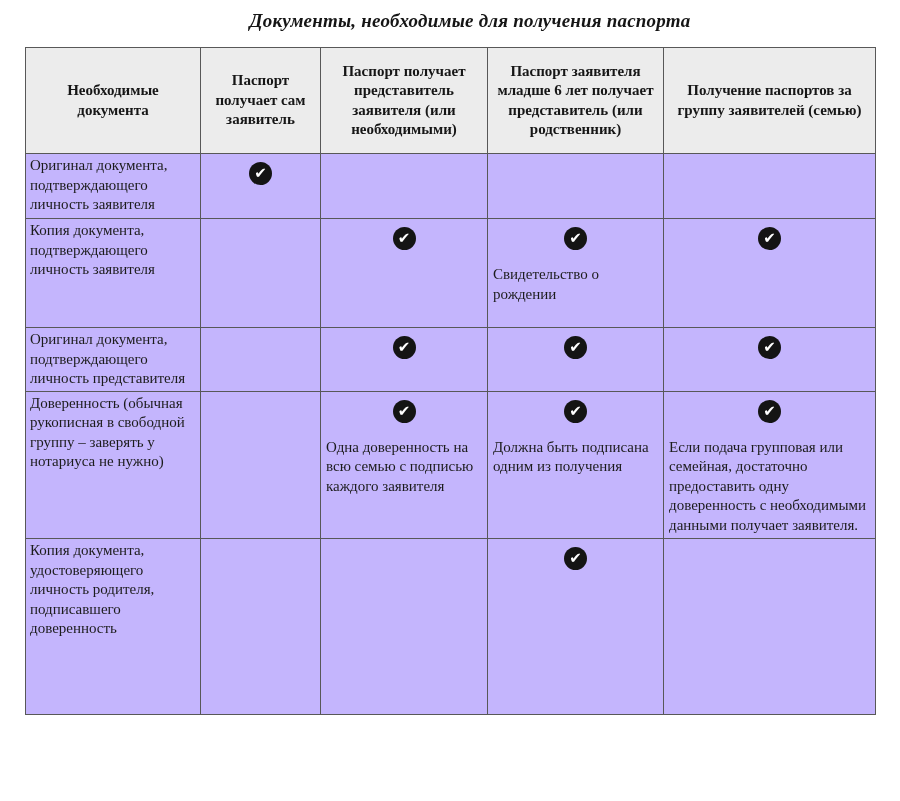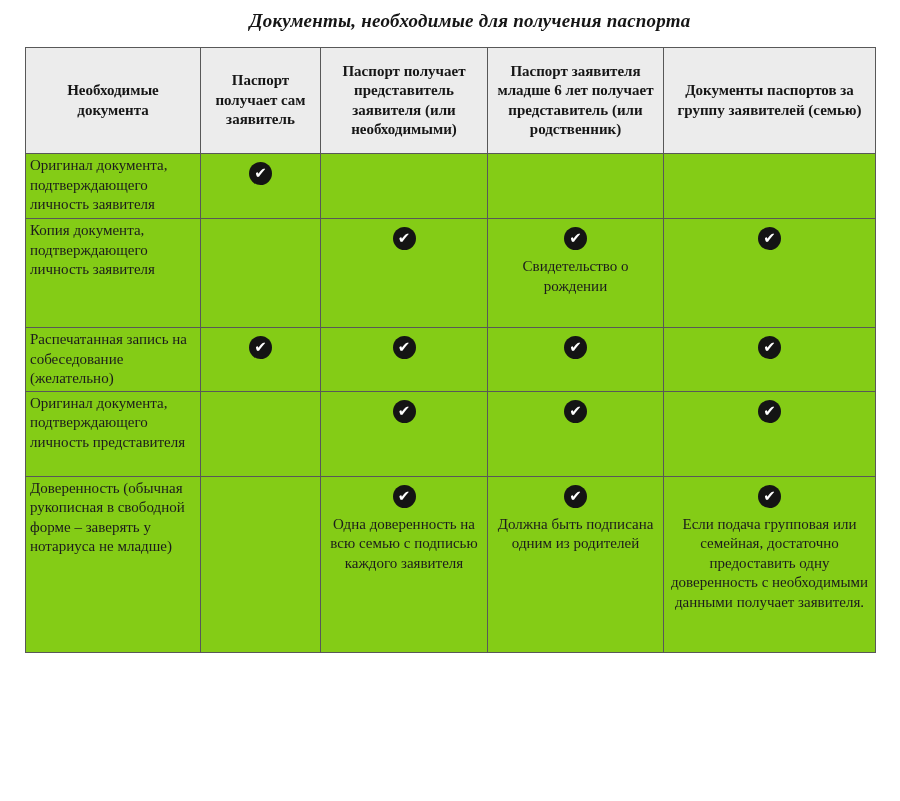--- a/index.html
+++ b/index.html
@@ -42,21 +42,21 @@
   .doc-table th {
     background: #ececec;
     text-align: center;
     vertical-align: middle;
     font-weight: bold;
     padding: 6px 8px;
     color: #161616;
   }
   .doc-table thead tr { height: 106px; }
   .doc-table td {
-    background: #84cc16;
+    background: #c4b5fd;
     vertical-align: top;
     padding: 3px 5px;
   }
   td.doc-cell {
     text-align: left;
     padding: 2px 4px 2px 4px;
   }
   td.mark-cell {
     text-align: center;
     padding-top: 8px;
@@ -69,22 +69,22 @@
     height: 23px;
     border-radius: 50%;
     background: #141414;
     color: #ffffff;
     font-size: 15px;
     font-weight: bold;
     font-family: "DejaVu Sans", sans-serif;
     line-height: 1;
   }
   .note {
-    margin-top: 7px;
-    text-align: center;
+    margin-top: 15px;
+    text-align: left;
     font-family: Liberation Serif, serif;
   }
   
   tbody tr:nth-child(1) { height: 65px; }
   tbody tr:nth-child(2) { height: 109px; }
   tbody tr:nth-child(3) { height: 62px; }
   tbody tr:nth-child(4) { height: 85px; }
   tbody tr:nth-child(5) { height: 176px; }
   tbody tr:nth-child(6) { height: 115px; }
 </style>
@@ -101,54 +101,54 @@
       <col style="width:167px">
       <col style="width:176px">
       <col style="width:212px">
     </colgroup>
     <thead>
       <tr>
           <th>Необходимые документа</th>
           <th>Паспорт получает сам заявитель</th>
           <th>Паспорт получает представитель заявителя (или необходимыми)</th>
           <th>Паспорт заявителя младше 6 лет получает представитель (или родственник)</th>
-          <th>Документы паспортов за группу заявителей (семью)</th>
+          <th>Получение паспортов за группу заявителей (семью)</th>
         </tr>
     </thead>
     <tbody>
         <tr>
           <td class="doc-cell">Оригинал документа, подтверждающего личность заявителя</td>
           <td class="mark-cell"><span class="check">✔</span></td>
           <td class="mark-cell"></td>
           <td class="mark-cell"></td>
           <td class="mark-cell"></td>
         </tr>
         <tr>
           <td class="doc-cell">Копия документа, подтверждающего личность заявителя</td>
           <td class="mark-cell"></td>
           <td class="mark-cell"><span class="check">✔</span></td>
           <td class="mark-cell"><span class="check">✔</span><div class="note">Свидетельство о рождении</div></td>
           <td class="mark-cell"><span class="check">✔</span></td>
         </tr>
         <tr>
-          <td class="doc-cell">Распечатанная запись на собеседование (желательно)</td>
-          <td class="mark-cell"><span class="check">✔</span></td>
-          <td class="mark-cell"><span class="check">✔</span></td>
-          <td class="mark-cell"><span class="check">✔</span></td>
-          <td class="mark-cell"><span class="check">✔</span></td>
-        </tr>
-        <tr>
           <td class="doc-cell">Оригинал документа, подтверждающего личность представителя</td>
           <td class="mark-cell"></td>
           <td class="mark-cell"><span class="check">✔</span></td>
           <td class="mark-cell"><span class="check">✔</span></td>
           <td class="mark-cell"><span class="check">✔</span></td>
         </tr>
         <tr>
-          <td class="doc-cell">Доверенность (обычная рукописная в свободной форме – заверять у нотариуса не младше)</td>
+          <td class="doc-cell">Доверенность (обычная рукописная в свободной группу – заверять у нотариуса не нужно)</td>
           <td class="mark-cell"></td>
           <td class="mark-cell"><span class="check">✔</span><div class="note">Одна доверенность на всю семью с подписью каждого заявителя</div></td>
-          <td class="mark-cell"><span class="check">✔</span><div class="note">Должна быть подписана одним из родителей</div></td>
+          <td class="mark-cell"><span class="check">✔</span><div class="note">Должна быть подписана одним из получения</div></td>
           <td class="mark-cell"><span class="check">✔</span><div class="note">Если подача групповая или семейная, достаточно предоставить одну доверенность с необходимыми данными получает заявителя.</div></td>
+        </tr>
+        <tr>
+          <td class="doc-cell">Копия документа, удостоверяющего личность родителя, подписавшего доверенность</td>
+          <td class="mark-cell"></td>
+          <td class="mark-cell"></td>
+          <td class="mark-cell"><span class="check">✔</span></td>
+          <td class="mark-cell"></td>
         </tr>
       </tbody>
   </table>
 </div>
 
 </body></html>

